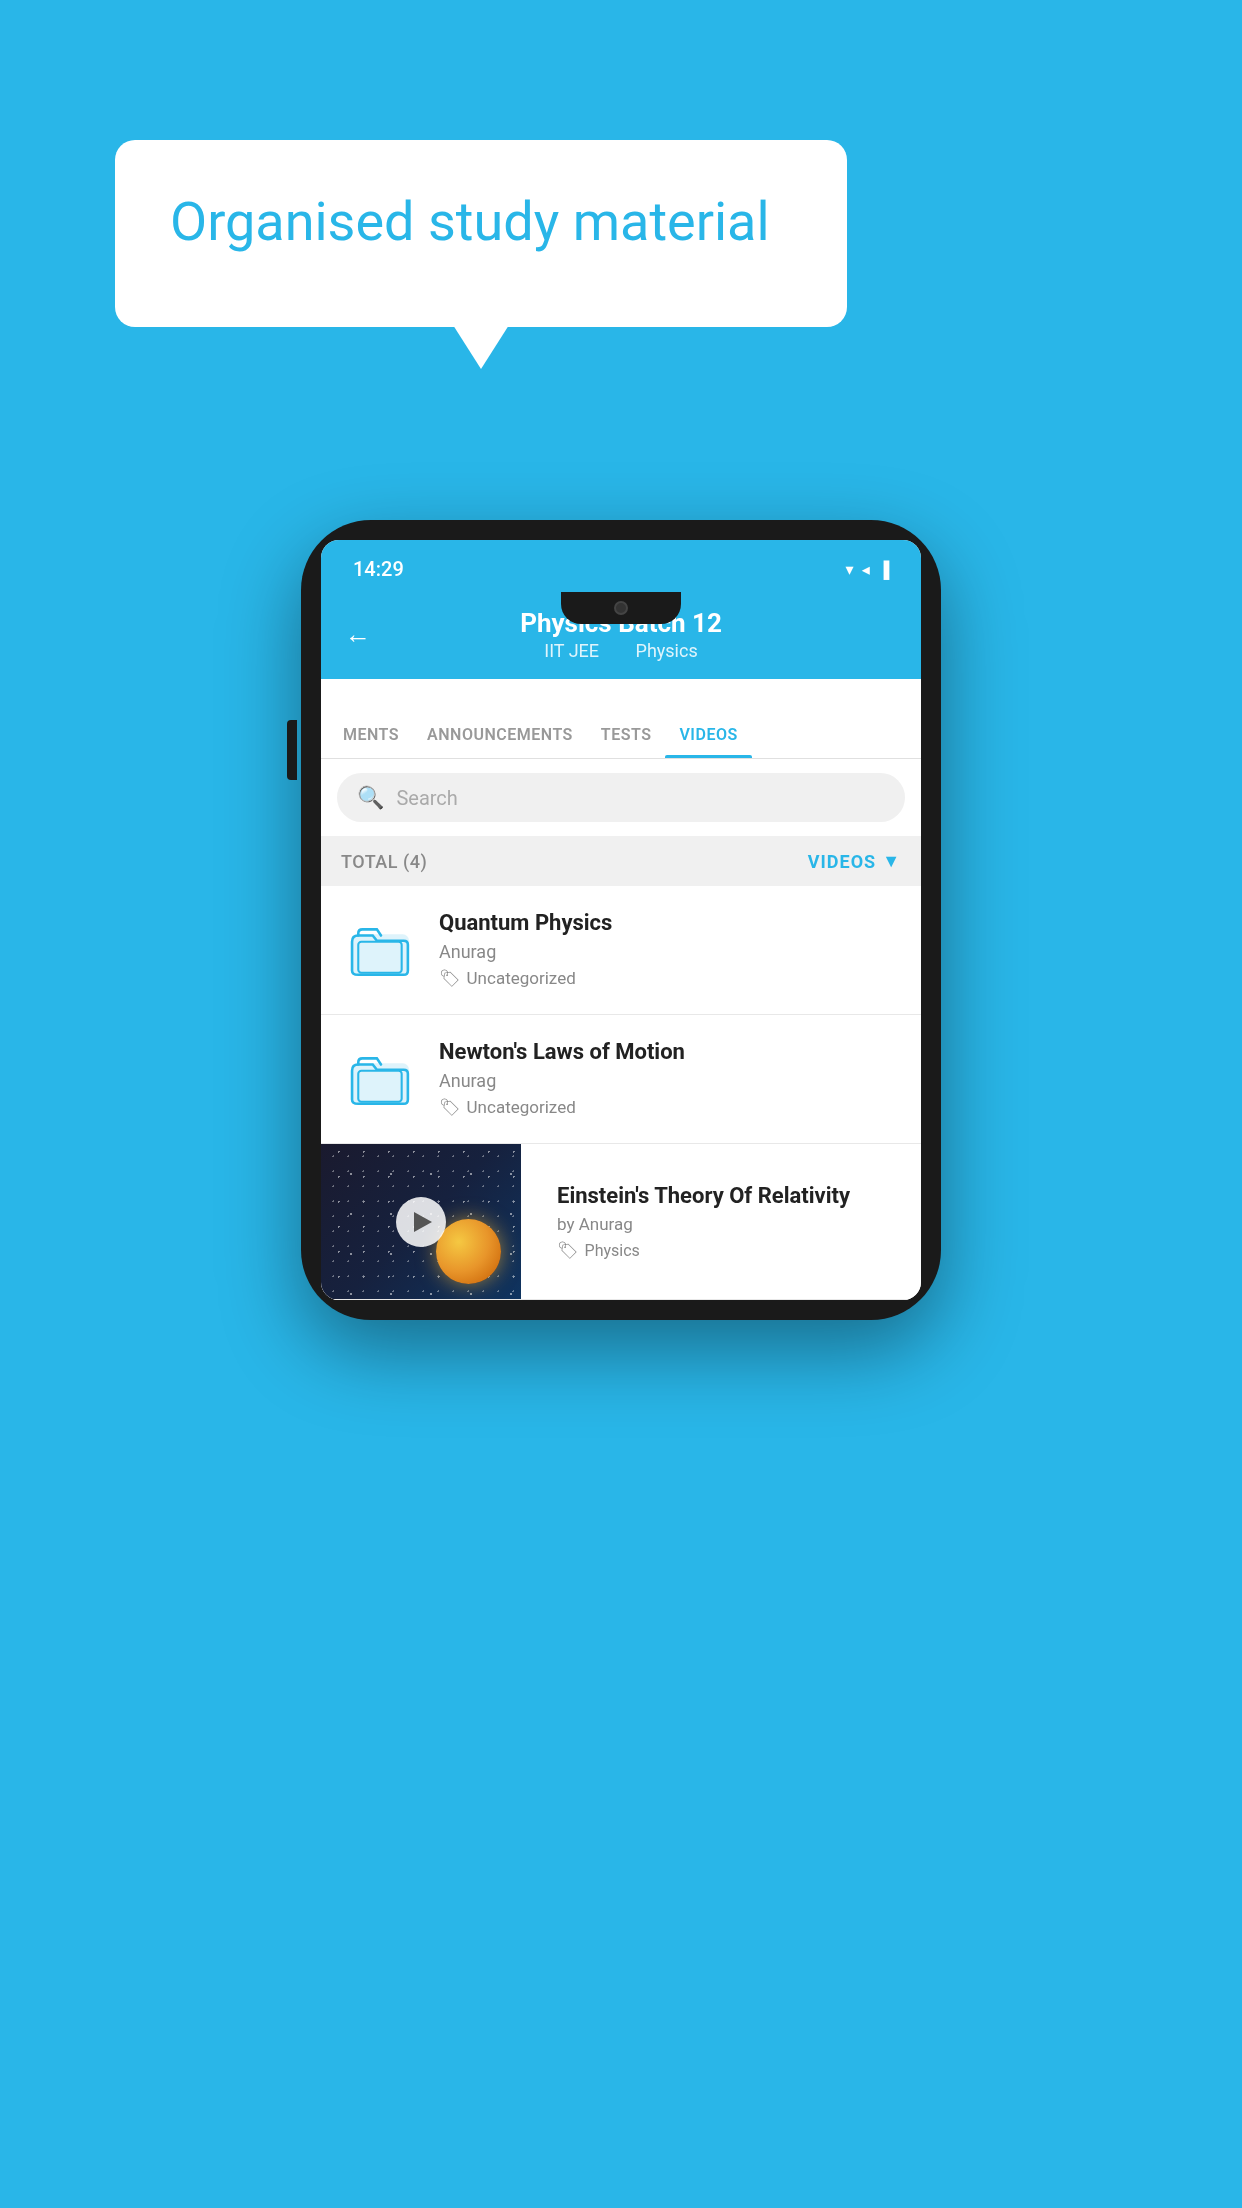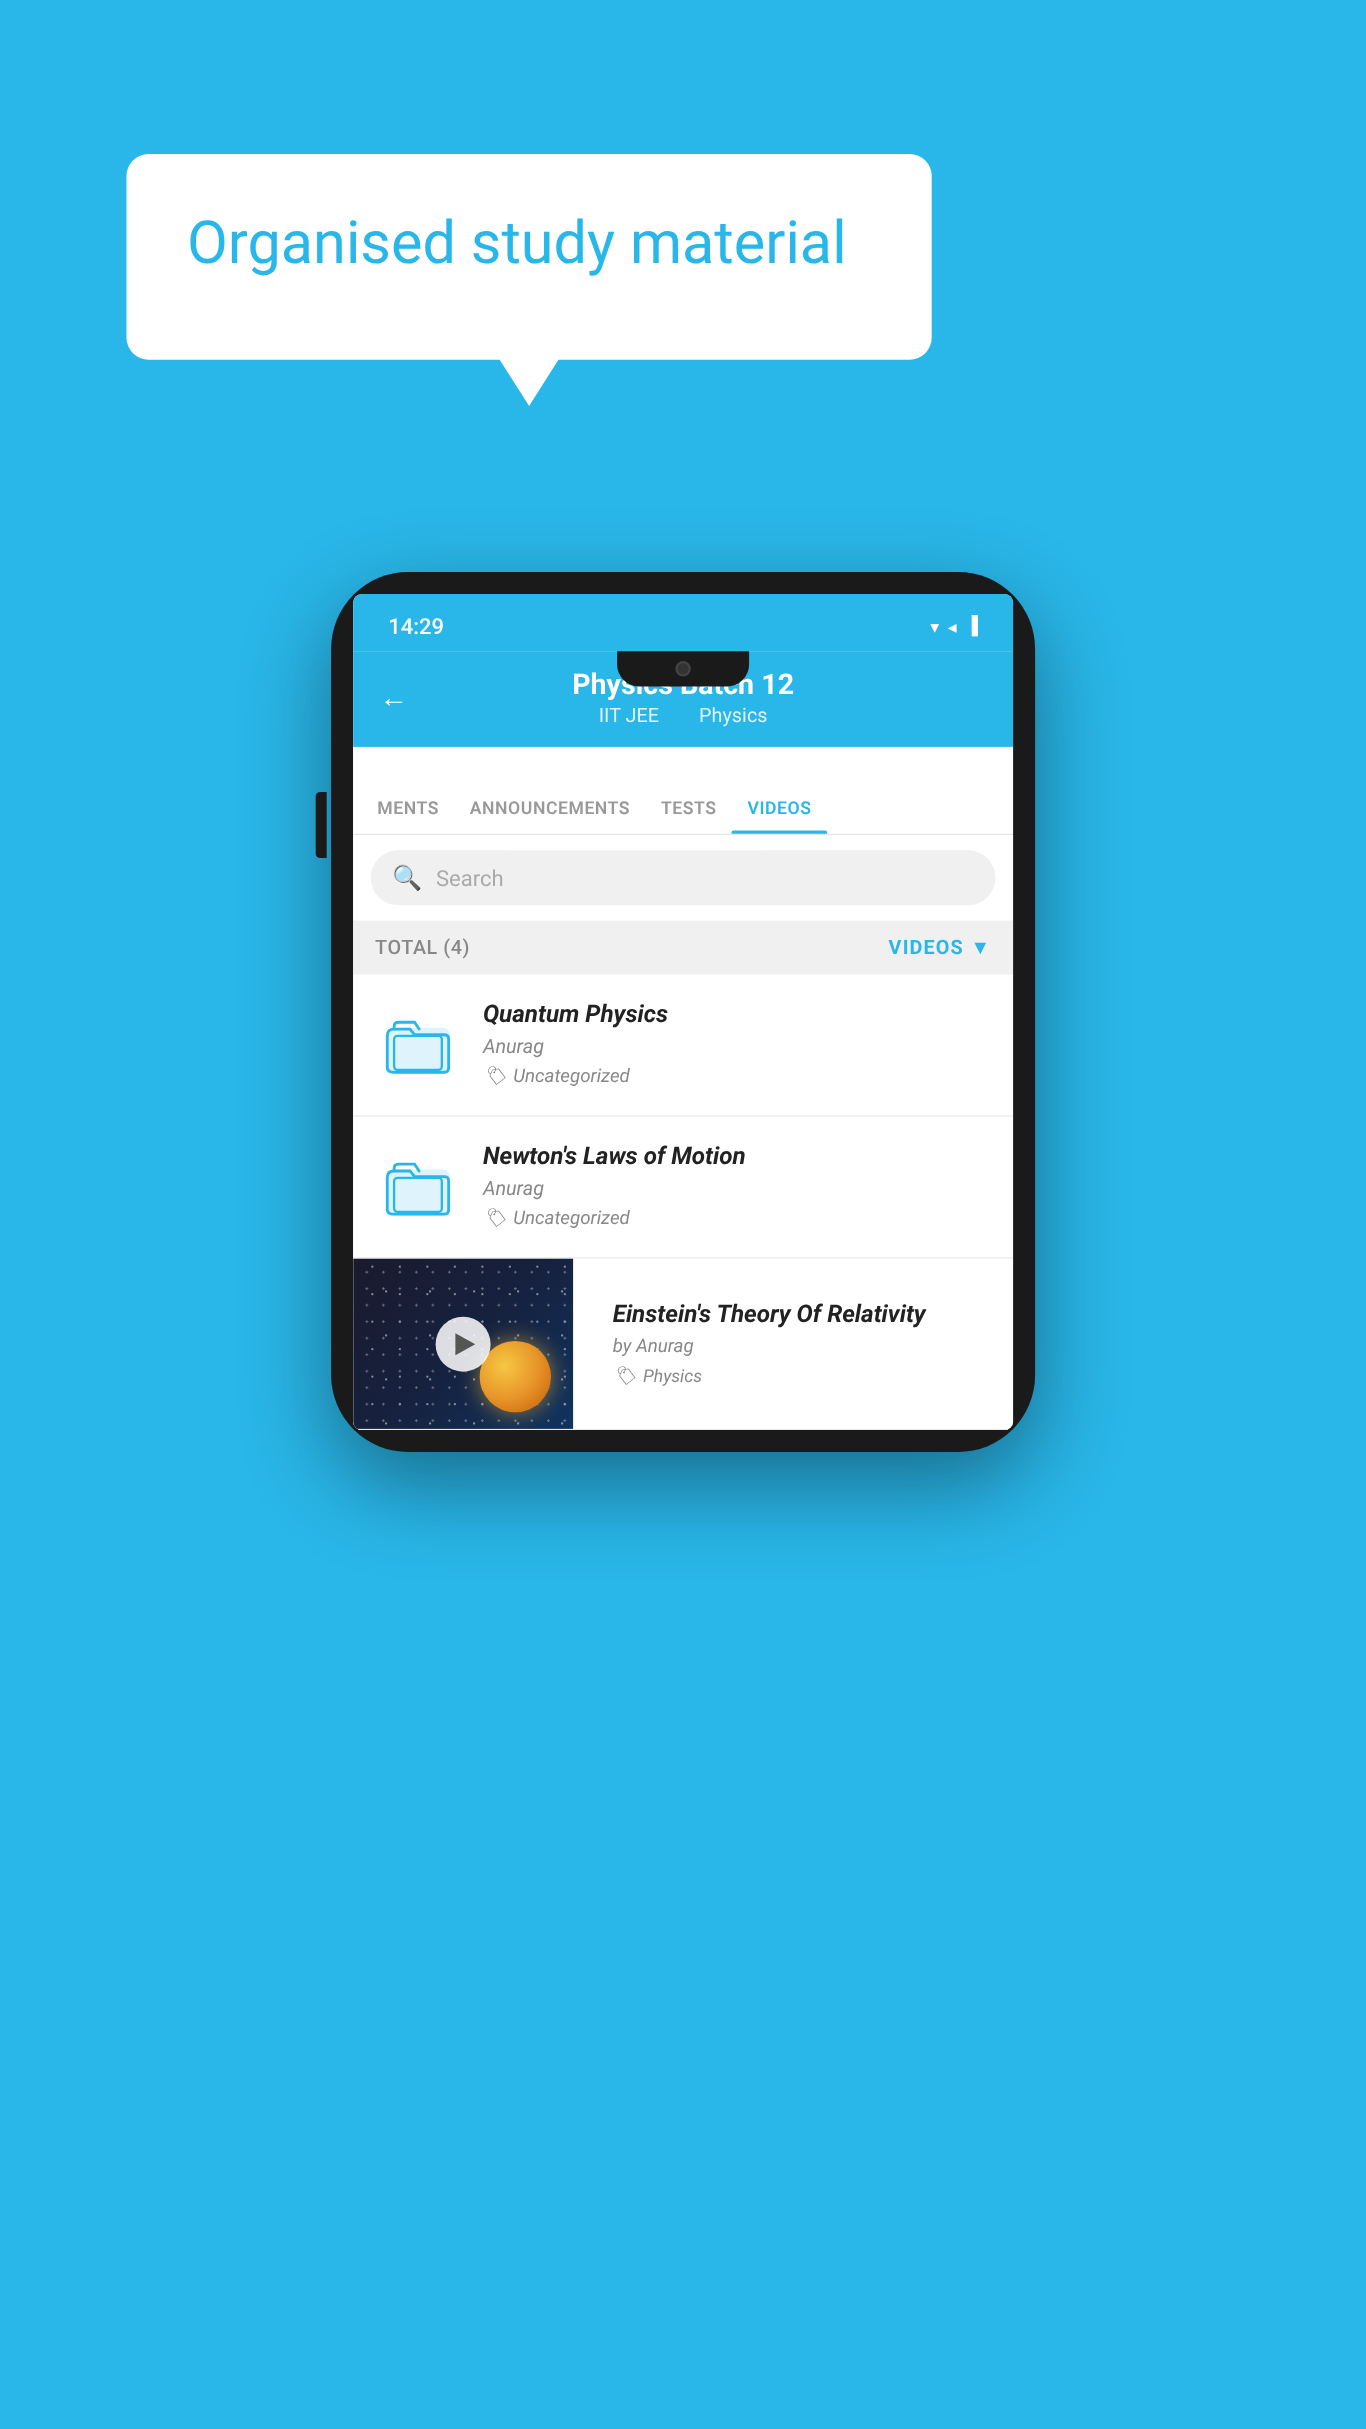--- a/index.html
+++ b/index.html
@@ -81,21 +81,21 @@
       left: -14px;
       top: 200px;
       width: 10px;
       height: 60px;
       background: #1a1a1a;
       border-radius: 4px 0 0 4px;
     }
 
     .phone-inner {
       background: #f5f5f5;
-      border-radius: 8px;
+      border-radius: 18px;
       overflow: hidden;
       position: relative;
     }
 
     
     .status-bar {
       background: #29B6E8;
       padding: 14px 32px 8px;
       display: flex;
       justify-content: space-between;
@@ -271,21 +271,20 @@
     }
 
     .filter-funnel {
       color: #29B6E8;
       font-size: 18px;
     }
 
     
     .video-list {
       background: white;
-      font-style: italic;
     }
 
     .video-item {
       display: flex;
       align-items: flex-start;
       padding: 24px 20px;
       border-bottom: 1px solid #e8e8e8;
       gap: 18px;
       cursor: pointer;
     }

